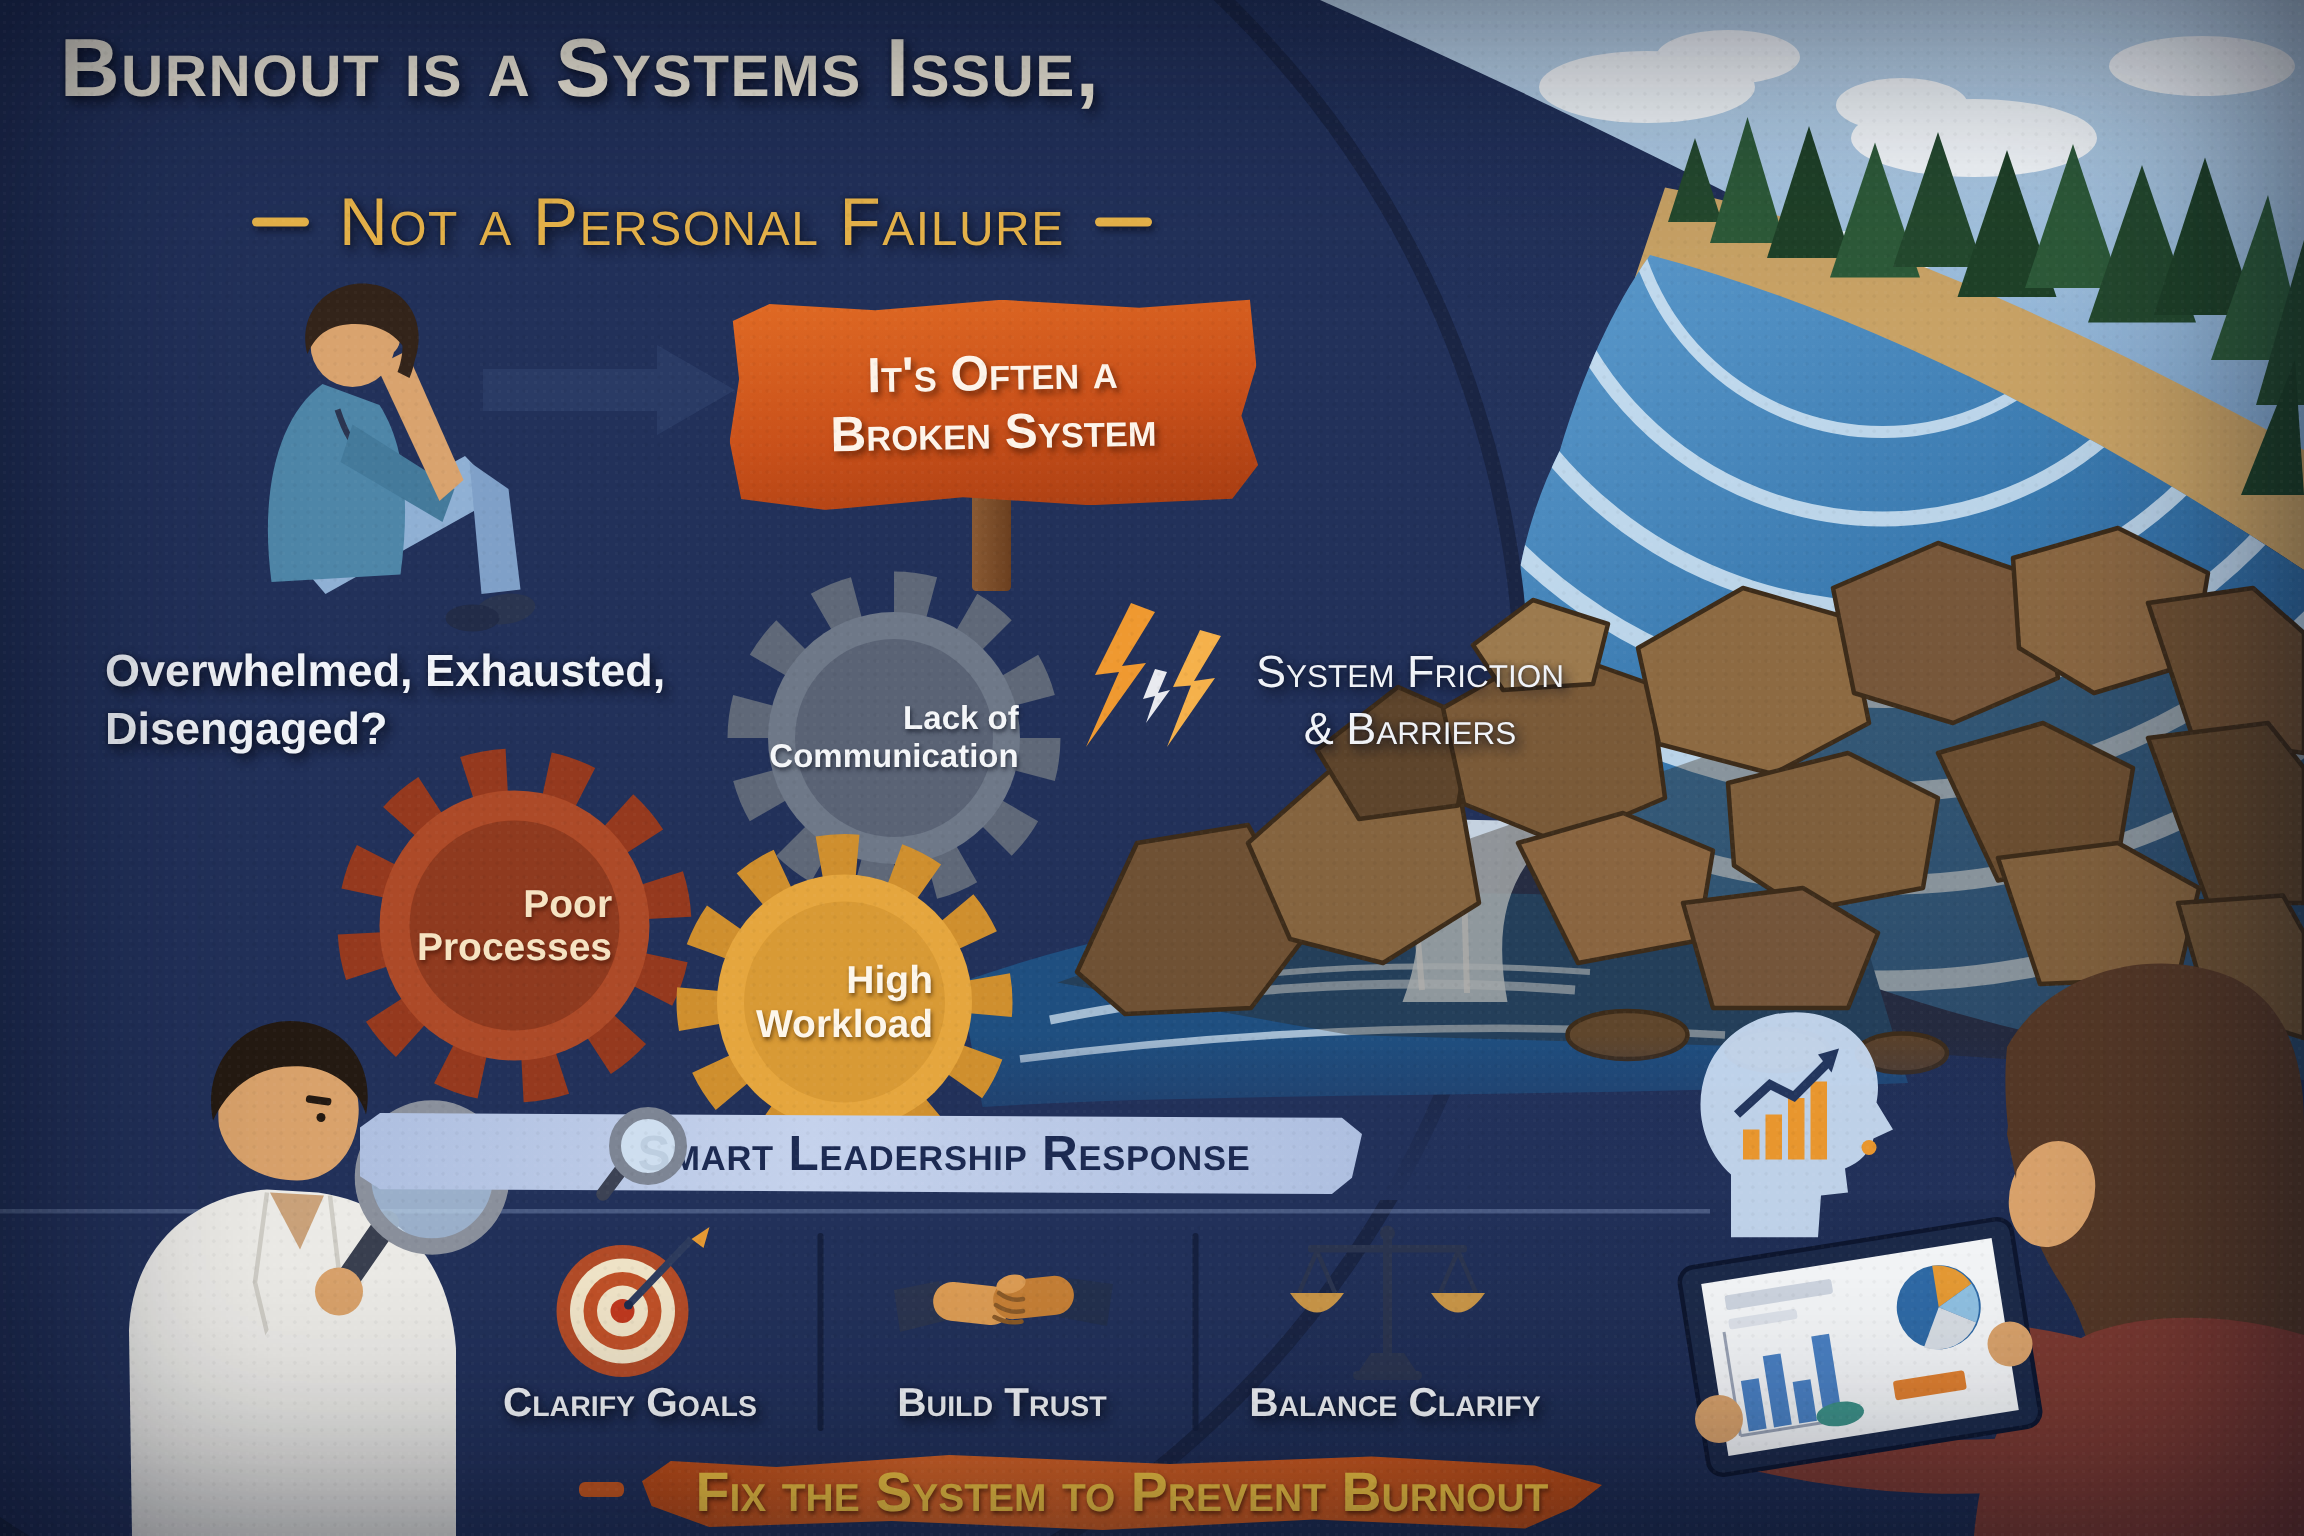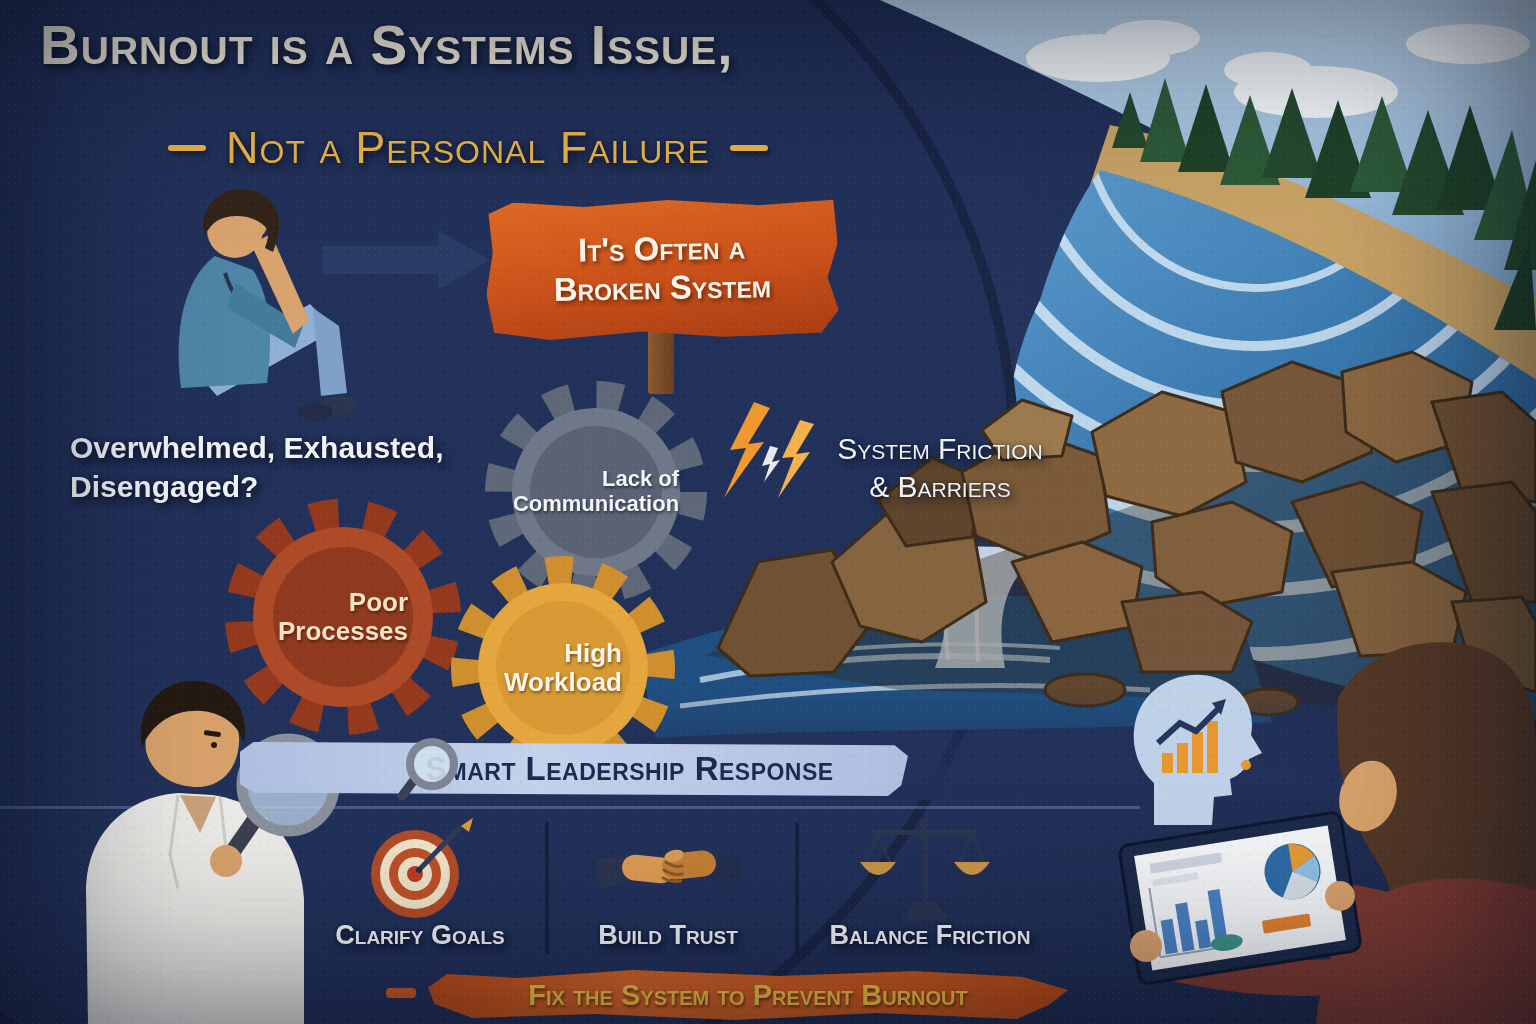--- a/index.html
+++ b/index.html
@@ -41,21 +41,21 @@
     display:flex;align-items:center;}
   .banner-text{flex:1;padding-left:185px;font-size:33px;font-weight:bold;color:#1c2a52;letter-spacing:.5px;}
 
   .resp-label{position:absolute;top:920px;font-size:27px;font-weight:bold;color:#f2f4f8;text-align:center;}
   .divider{width:4px;height:132px;top:822px;background:#141f3c;border-radius:2px;opacity:.85;}
 
   .footer-banner{left:428px;top:970px;width:640px;height:50px;z-index:5;
     background:linear-gradient(90deg,#c04c15,#d96526 30%,#cf5a1e 70%,#b94a14);
     clip-path:polygon(0% 35%,3% 8%,14% 16%,32% 0%,55% 12%,76% 2%,93% 14%,100% 40%,97% 70%,92% 98%,70% 86%,48% 100%,26% 88%,7% 96%,1% 68%);
     display:flex;align-items:center;justify-content:center;}
-  .footer-text{font-size:29px;font-weight:bold;color:#f6c742;text-shadow:1px 2px 3px rgba(80,30,5,.8);}
+  .footer-text{font-size:37px;font-weight:bold;color:#f6c742;text-shadow:1px 2px 3px rgba(80,30,5,.8);}
   .footer-dash{left:386px;top:988px;width:30px;height:10px;background:#cf5a1e;border-radius:4px;z-index:5;}
 
   .vignette{inset:0;box-shadow:inset 0 0 200px rgba(6,10,24,.75);pointer-events:none;z-index:70;}
   .grain{inset:0;z-index:71;opacity:.5;pointer-events:none;
     background-image:radial-gradient(rgba(255,255,255,.05) 1px, transparent 1.3px),radial-gradient(rgba(0,0,0,.07) 1px, transparent 1.3px);
     background-size:6px 6px,9px 9px;background-position:0 0,3px 4px;}
 </style>
 </head>
 <body>
 
@@ -266,21 +266,21 @@
     <rect x="64" y="14" width="6" height="78" fill="#2b3550"></rect>
     <path d="M20,24 L8,52 M20,24 L32,52 M114,24 L102,52 M114,24 L126,52" stroke="#2b3550" stroke-width="3" fill="none"></path>
     <path d="M2,52 Q20,78 38,52 Z" fill="#c89548"></path>
     <path d="M96,52 Q114,78 132,52 Z" fill="#c89548"></path>
     <polygon points="56,92 78,92 86,104 48,104" fill="#2b3550"></polygon>
     <rect x="44" y="104" width="46" height="6" rx="3" fill="#2b3550"></rect>
   </svg>
 
   <div class="abs resp-label smallcaps txtshadow" style="left:300px;width:240px">Clarify Goals</div>
   <div class="abs resp-label smallcaps txtshadow" style="left:558px;width:220px">Build Trust</div>
-  <div class="abs resp-label smallcaps txtshadow" style="left:800px;width:260px">Balance Friction</div>
+  <div class="abs resp-label smallcaps txtshadow" style="left:800px;width:260px">Balance Clarify</div>
 
   <div class="abs divider" style="left:545px"></div>
   <div class="abs divider" style="left:795px"></div>
 
   <div class="abs footer-dash"></div>
   <div class="abs footer-banner">
     <div class="footer-text smallcaps">Fix the System to Prevent Burnout</div>
   </div>
 
   <svg class="abs" style="left:1118px;top:665px" width="148" height="160" viewBox="0 0 148 160">

